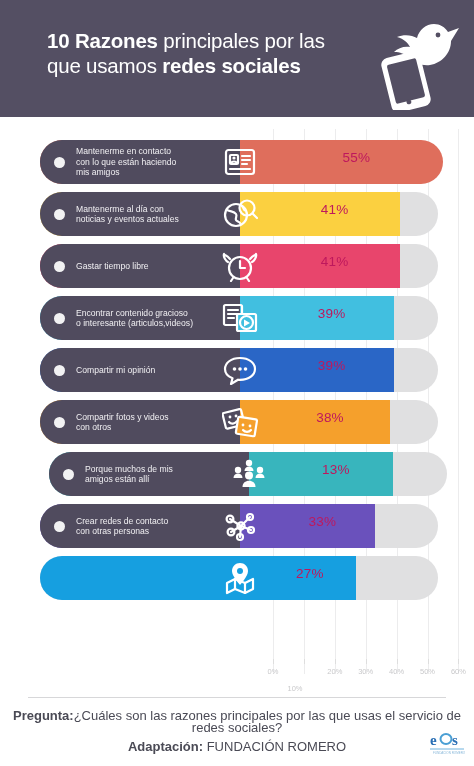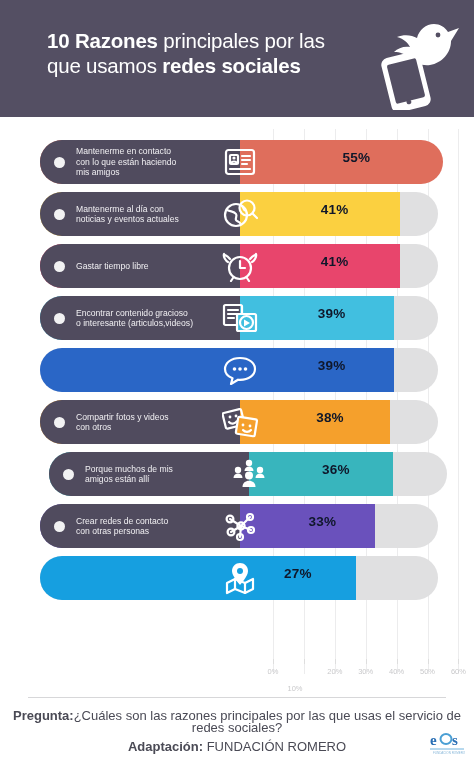--- a/index.html
+++ b/index.html
@@ -132,23 +132,23 @@
     align-items: center;
     justify-content: center;
     overflow: visible;
   }
   .icon-badge svg { display: block; }
 
   .pct {
     position: absolute;
     top: 50%;
     transform: translateY(-50%);
-    color: #0f172a;
+    color: #be185d;
     font-size: 13.5px;
-    font-weight: 700;
+    font-weight: 400;
     letter-spacing: 0.2px;
   }
 
   
   .axis {
     position: absolute;
     left: 0; top: 542px;
     width: 474px; height: 30px;
   }
   .axis-tick {
@@ -311,20 +311,24 @@
         <rect x="15" y="12" width="19" height="17" rx="1.5" fill="#41bfe0" stroke="#ffffff" stroke-width="2.2"></rect>
         <path d="M22 17.5 l6 3.5 l-6 3.5 z" fill="#ffffff"></path>
         <circle cx="24.5" cy="20.5" r="6.5" fill="none" stroke="#ffffff" stroke-width="2.2" stroke-linecap="round" stroke-linejoin="round"></circle>
       </svg>
           </div>
           <span class="pct" style="left: 317.755px;">39%</span>
         </div>
         <div class="row" style="top: 0px; margin-top: 8px; height: 44px;">
           <div class="track" style="width: 398.4px;"></div>
           <div class="valuebar" style="width: 353.51px; background: rgb(42, 102, 198);"></div>
+          <div class="pill">
+            <span class="pill-dot"></span>
+            <span class="pill-label">Compartir mi opinión</span>
+          </div>
           <div class="icon-badge">
             <svg width="34" height="32" viewBox="0 0 34 32">
         <path d="M17 4 C8 4 2 9 2 15 C2 19 5 22.5 9.5 24.3 L8 30 L15 25.7 C15.7 25.8 16.3 25.9 17 25.9 C26 25.9 32 20.9 32 15 C32 9 26 4 17 4 Z" fill="none" stroke="#ffffff" stroke-width="2.2" stroke-linecap="round" stroke-linejoin="round"></path>
         <circle cx="11.5" cy="15" r="1.8" fill="#ffffff"></circle>
         <circle cx="17" cy="15" r="1.8" fill="#ffffff"></circle>
         <circle cx="22.5" cy="15" r="1.8" fill="#ffffff"></circle>
       </svg>
           </div>
           <span class="pct" style="left: 317.755px;">39%</span>
         </div>
@@ -363,21 +367,21 @@
         <circle cx="18" cy="5" r="3.2" fill="#ffffff"></circle>
         <path d="M13.5 13 c0-3 2-4.6 4.5-4.6 c2.5 0 4.5 1.6 4.5 4.6 z" fill="#ffffff"></path>
         <circle cx="7" cy="12" r="3.2" fill="#ffffff"></circle>
         <path d="M2.5 20 c0-3 2-4.6 4.5-4.6 c2.5 0 4.5 1.6 4.5 4.6 z" fill="#ffffff"></path>
         <circle cx="29" cy="12" r="3.2" fill="#ffffff"></circle>
         <path d="M24.5 20 c0-3 2-4.6 4.5-4.6 c2.5 0 4.5 1.6 4.5 4.6 z" fill="#ffffff"></path>
         <circle cx="18" cy="17.5" r="4" fill="#ffffff"></circle>
         <path d="M11.5 29 c0-4 3-6.2 6.5-6.2 c3.5 0 6.5 2.2 6.5 6.2 z" fill="#ffffff"></path>
       </svg>
           </div>
-          <span class="pct" style="left: 313.12px;">36%</span>
+          <span class="pct" style="left: 313.12px;">13%</span>
         </div>
         <div class="row" style="top: 0px; margin-top: 8px; height: 44px;">
           <div class="track" style="width: 398.4px;"></div>
           <div class="valuebar" style="width: 334.97px; background: rgb(106, 81, 188);"></div>
           <div class="pill">
             <span class="pill-dot"></span>
             <span class="pill-label">Crear redes de contacto
 con otras personas</span>
           </div>
           <div class="icon-badge">
@@ -402,21 +406,21 @@
           <div class="valuebar" style="width: 316.43px; background: rgb(22, 159, 224);"></div>
           <div class="icon-badge">
             <svg width="34" height="34" viewBox="0 0 34 34">
         <path d="M4 22 L12 18 L22 22 L30 18 L30 28 L22 32 L12 28 L4 32 Z" fill="none" stroke="#ffffff" stroke-width="2.2" stroke-linecap="round" stroke-linejoin="round"></path>
         <line x1="12" y1="18" x2="12" y2="28" fill="none" stroke="#ffffff" stroke-width="2.2" stroke-linecap="round" stroke-linejoin="round"></line>
         <line x1="22" y1="22" x2="22" y2="32" fill="none" stroke="#ffffff" stroke-width="2.2" stroke-linecap="round" stroke-linejoin="round"></line>
         <path d="M17 2 C12.6 2 9 5.5 9 10 C9 15.5 17 24 17 24 C17 24 25 15.5 25 10 C25 5.5 21.4 2 17 2 Z" fill="#ffffff"></path>
         <circle cx="17" cy="10" r="3" fill="#169fe0"></circle>
       </svg>
           </div>
-          <span class="pct" style="left: 284px;">27%</span>
+          <span class="pct" style="left: 296px;">27%</span>
         </div>
       </div>
 
     <div class="axis" id="axis">
         <div class="axis-tick" style="left: 273px;"></div>
         <div class="axis-label" style="left: 273px;">0%</div>
         <div class="axis-tick" style="left: 303.9px;"></div>
         <div class="axis-label" style="left: 295px; margin-top: 17px;">10%</div>
         <div class="axis-tick" style="left: 334.8px;"></div>
         <div class="axis-label" style="left: 334.8px;">20%</div>

